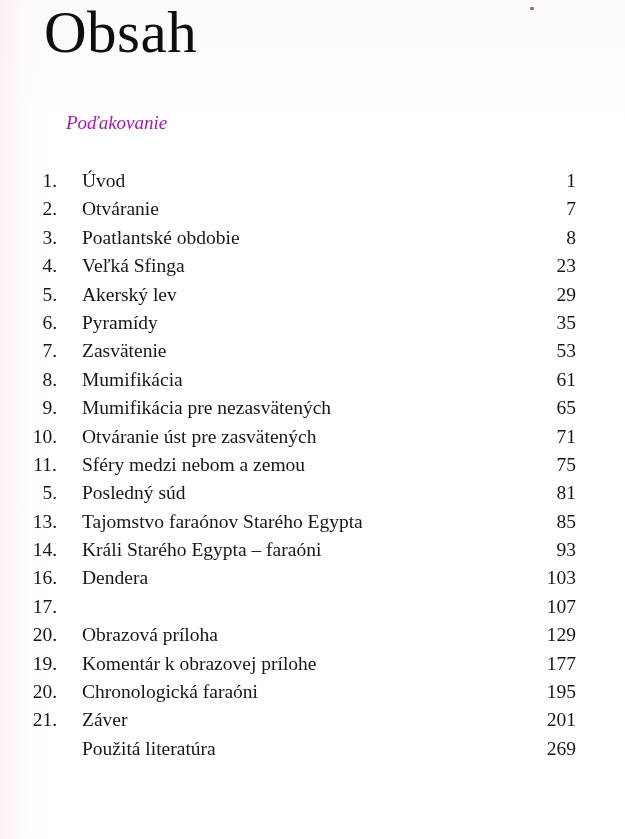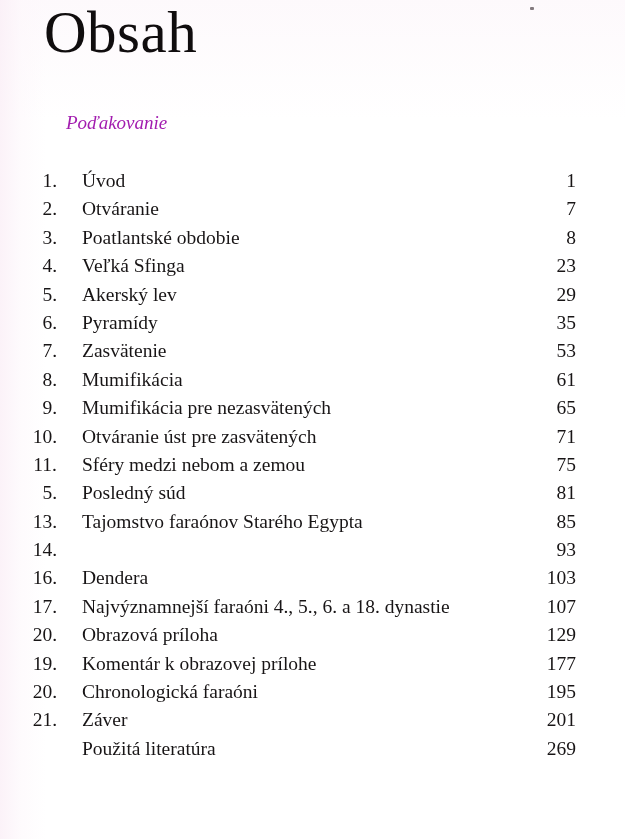--- a/index.html
+++ b/index.html
@@ -171,30 +171,30 @@
         <span class="label">Posledný súd</span>
         <span class="pg">81</span>
       </div>
       <div class="toc-row">
         <span class="num">13.</span>
         <span class="label">Tajomstvo faraónov Starého Egypta</span>
         <span class="pg">85</span>
       </div>
       <div class="toc-row">
         <span class="num">14.</span>
+        <span class="label">Králi Starého Egypta – faraóni</span>
         <span class="pg">93</span>
       </div>
       <div class="toc-row">
         <span class="num">16.</span>
         <span class="label">Dendera</span>
         <span class="pg">103</span>
       </div>
       <div class="toc-row">
         <span class="num">17.</span>
-        <span class="label">Najvýznamnejší faraóni 4., 5., 6. a 18. dynastie</span>
         <span class="pg">107</span>
       </div>
       <div class="toc-row">
         <span class="num">20.</span>
         <span class="label">Obrazová príloha</span>
         <span class="pg">129</span>
       </div>
       <div class="toc-row">
         <span class="num">19.</span>
         <span class="label">Komentár k obrazovej prílohe</span>

